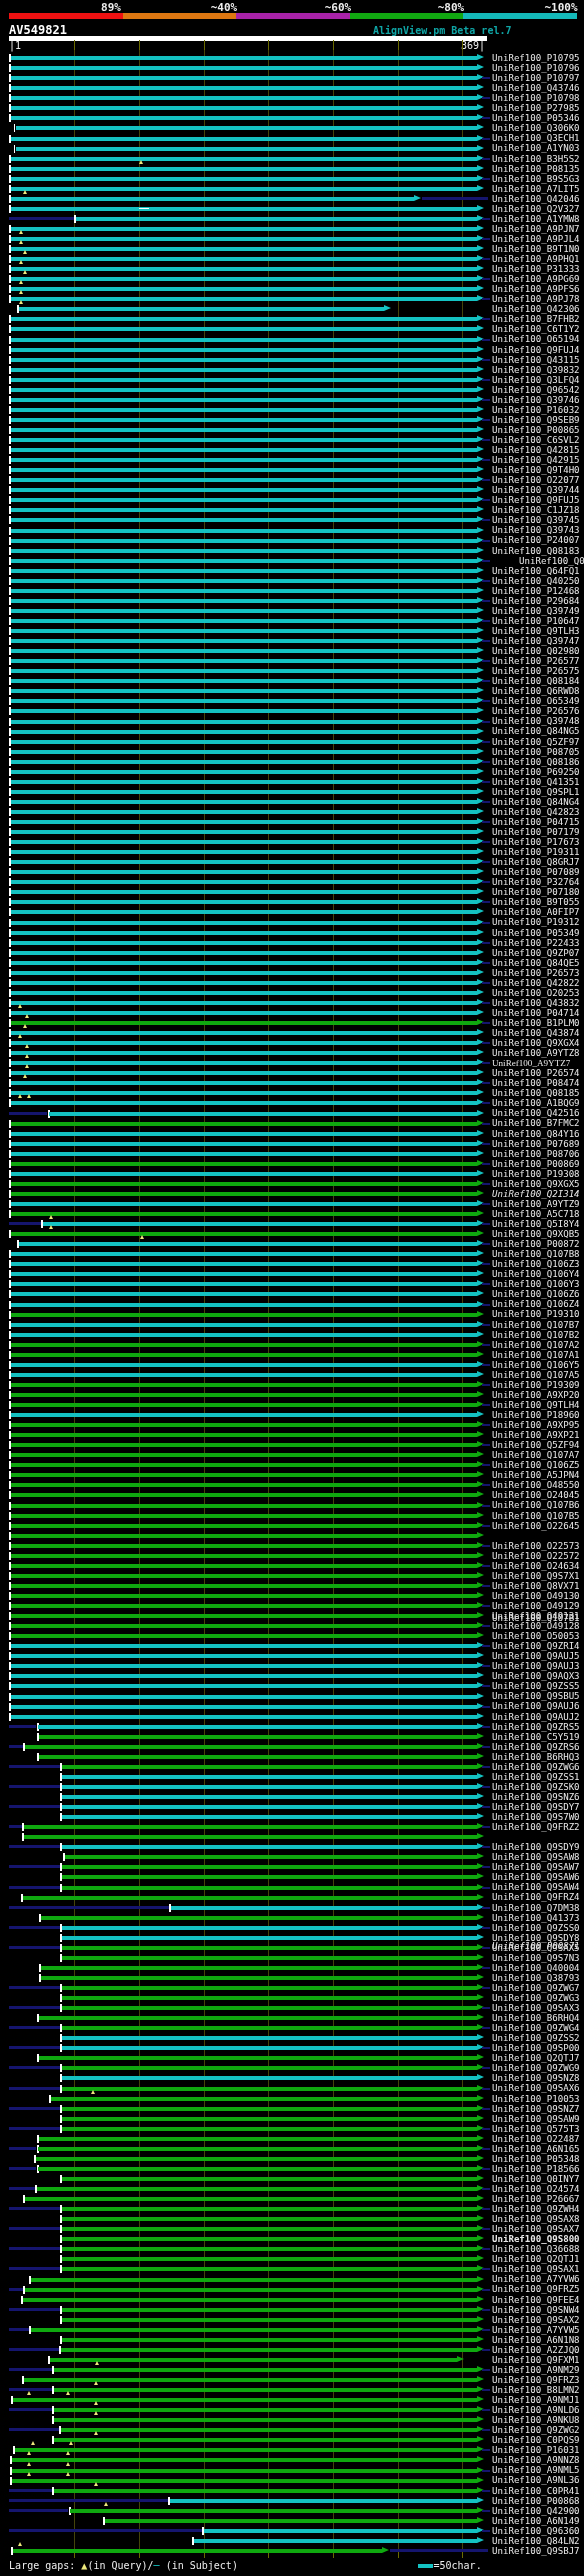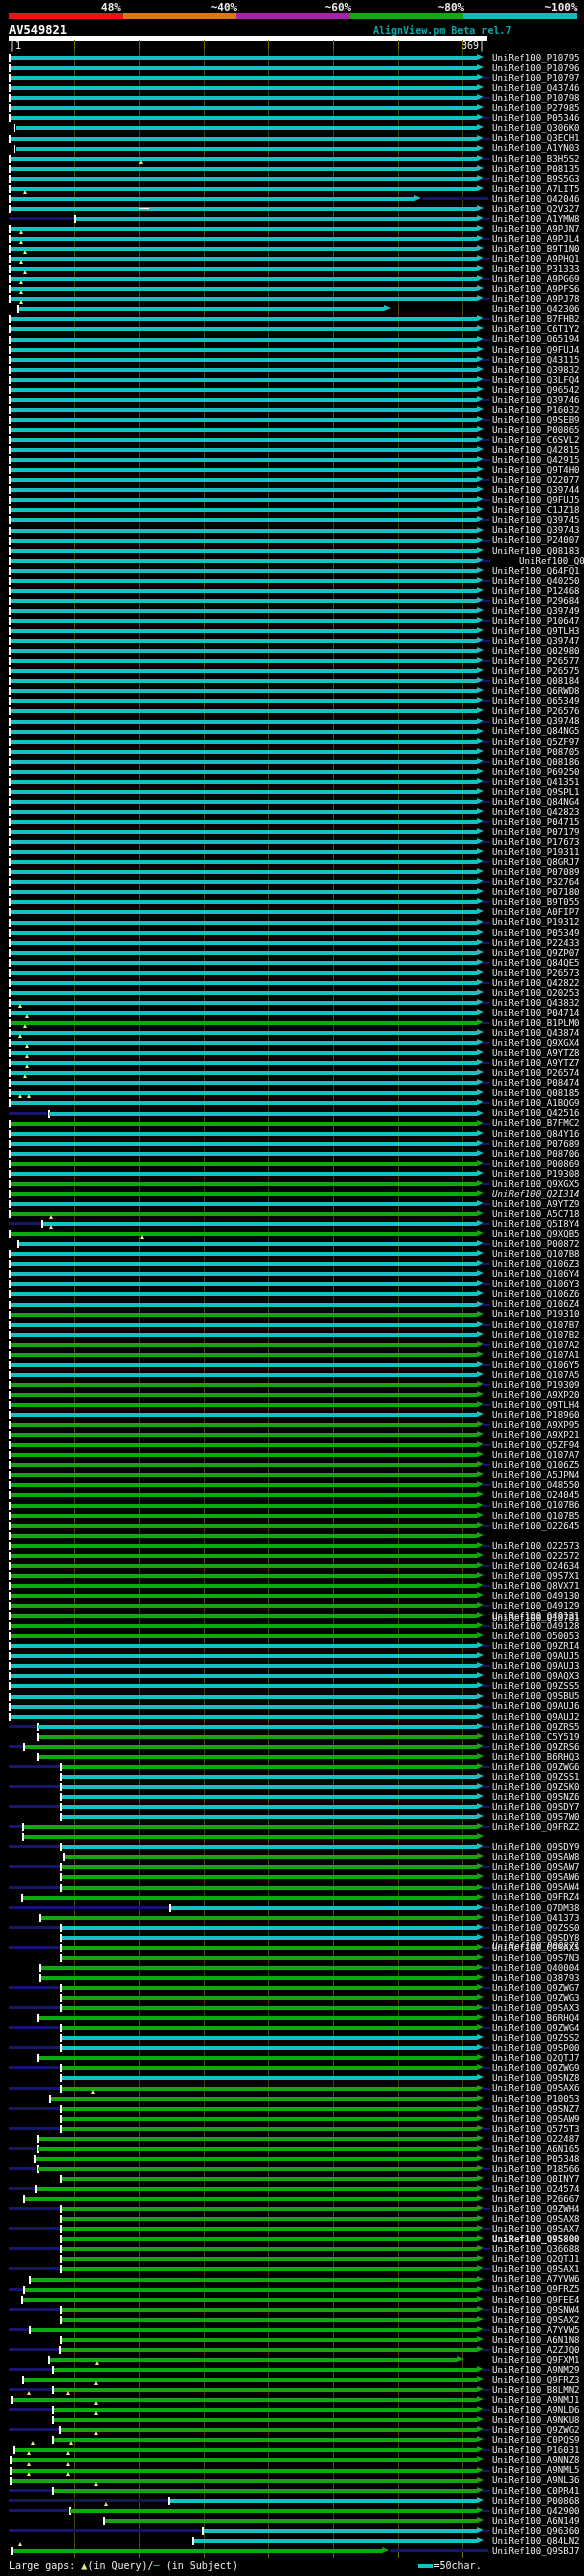--- a/index.html
+++ b/index.html
@@ -14,21 +14,21 @@
   .hit-label{position:absolute;left:492px;font:9.1px "DejaVu Sans Mono",monospace;color:#EAEAEA;white-space:nowrap;letter-spacing:0;}
   .footer{position:absolute;left:9.1px;top:2560px;font:10px "DejaVu Sans Mono",monospace;color:#EDEDED;white-space:nowrap;}
   .legendR{position:absolute;left:418px;top:2560px;font:10px "DejaVu Sans Mono",monospace;color:#EDEDED;white-space:nowrap;}
 </style>
 </head>
 <body>
 
 <div class="screen">
   <div id="key">
       <div class="abs" style="left: 9.1px; top: 12.8px; width: 114px; height: 6.4px; background: rgb(238, 17, 17);"></div>
-      <div class="keylabel" style="left: 111px;">48%</div>
+      <div class="keylabel" style="left: 111px;">89%</div>
       <div class="abs" style="left: 123px; top: 12.8px; width: 114px; height: 6.4px; background: rgb(221, 119, 17);"></div>
       <div class="keylabel" style="left: 224px;">~40%</div>
       <div class="abs" style="left: 236px; top: 12.8px; width: 114px; height: 6.4px; background: rgb(168, 34, 168);"></div>
       <div class="keylabel" style="left: 338px;">~60%</div>
       <div class="abs" style="left: 350px; top: 12.8px; width: 114px; height: 6.4px; background: rgb(17, 168, 17);"></div>
       <div class="keylabel" style="left: 451px;">~80%</div>
       <div class="abs" style="left: 463px; top: 12.8px; width: 114px; height: 6.4px; background: rgb(20, 185, 185);"></div>
       <div class="keylabel" style="left: 561px;">~100%</div>
     </div>
   <div class="qname">AV549821</div>
@@ -726,21 +726,21 @@
         <div class="abs" style="left: 25px; top: -2.7px; width: 0px; height: 0px; border-left: 2.7px solid transparent; border-right: 2.7px solid transparent; border-bottom: 4.6px solid rgb(237, 232, 124);"></div>
       </div>
       <div class="hit-label" style="top: 1048px;">UniRef100_A9YTZ8</div>
       <div class="abs" style="left: 0px; top: 1057px; width: 585px; height: 10px;">
         <div class="abs" style="left: 9.1px; top: 1.8px; width: 1.8px; height: 8.2px; background: rgb(255, 255, 255);"></div>
         <div class="abs" style="left: 11px; top: 3.7px; width: 466px; height: 4.6px; background: rgb(20, 194, 194);"></div>
         <div class="abs" style="left: 477px; top: 1.8px; width: 0px; height: 0px; border-top: 3.7px solid transparent; border-bottom: 3.7px solid transparent; border-left: 7.3px solid rgb(20, 194, 194);"></div>
         <div class="abs" style="left: 482px; top: 4.6px; width: 8.2px; height: 2.7px; background: rgb(21, 21, 110);"></div>
         <div class="abs" style="left: 25px; top: -2.7px; width: 0px; height: 0px; border-left: 2.7px solid transparent; border-right: 2.7px solid transparent; border-bottom: 4.6px solid rgb(237, 232, 124);"></div>
       </div>
-      <div class="hit-label" style="top: 1058px;">UniRef100_A9YTZ7</div>
+      <div class="hit-label" style="top: 1058px; font-family: Liberation Serif, serif;">UniRef100_A9YTZ7</div>
       <div class="abs" style="left: 0px; top: 1067px; width: 585px; height: 10px;">
         <div class="abs" style="left: 9.1px; top: 1.8px; width: 1.8px; height: 8.2px; background: rgb(255, 255, 255);"></div>
         <div class="abs" style="left: 11px; top: 3.7px; width: 466px; height: 4.6px; background: rgb(20, 194, 194);"></div>
         <div class="abs" style="left: 477px; top: 1.8px; width: 0px; height: 0px; border-top: 3.7px solid transparent; border-bottom: 3.7px solid transparent; border-left: 7.3px solid rgb(20, 194, 194);"></div>
         <div class="abs" style="left: 25px; top: -2.7px; width: 0px; height: 0px; border-left: 2.7px solid transparent; border-right: 2.7px solid transparent; border-bottom: 4.6px solid rgb(237, 232, 124);"></div>
       </div>
       <div class="hit-label" style="top: 1068px;">UniRef100_P26574</div>
       <div class="abs" style="left: 0px; top: 1077px; width: 585px; height: 10px;">
         <div class="abs" style="left: 9.1px; top: 1.8px; width: 1.8px; height: 8.2px; background: rgb(255, 255, 255);"></div>
         <div class="abs" style="left: 11px; top: 3.7px; width: 466px; height: 4.6px; background: rgb(20, 194, 194);"></div>

